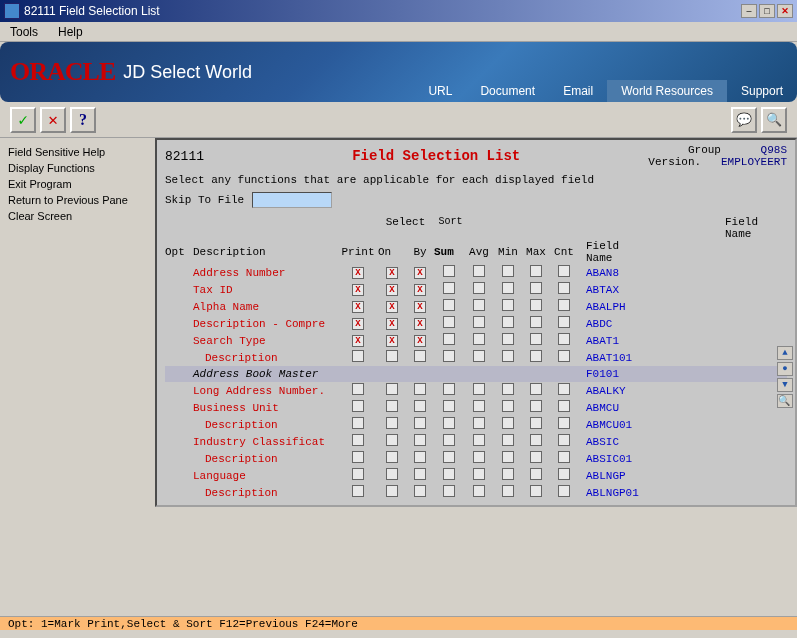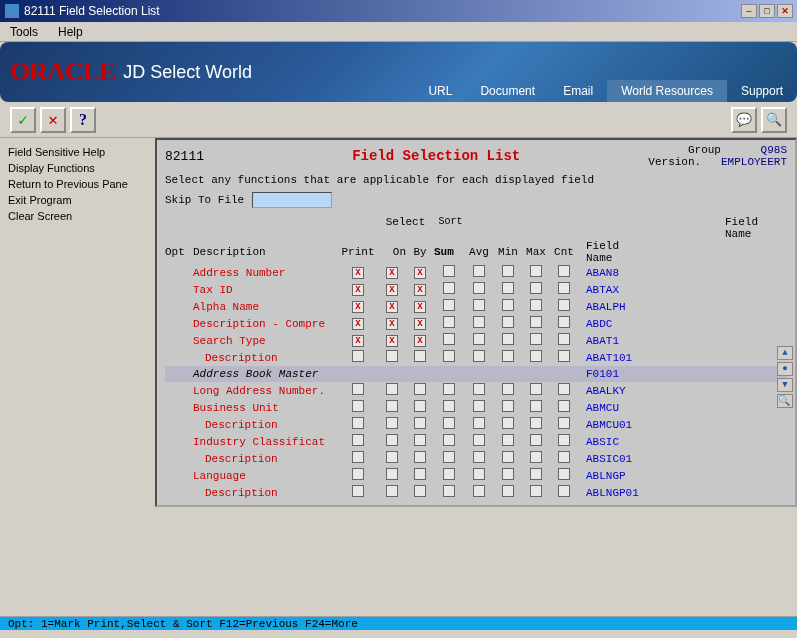--- a/index.html
+++ b/index.html
@@ -150,21 +150,21 @@
     
     .skip-row { display: flex; align-items: center; gap: 8px; margin-bottom: 8px; font-size: 11px; }
     .skip-input {
       width: 80px; height: 16px; background: #b8d8f8; border: 1px inset #a0a0a0;
       font-family: 'Courier New', monospace; font-size: 11px; padding: 0 2px;
     }
 
     
     #statusbar {
       height: 14px;
-      background: #0ea5e9;
+      background: #fdba74;
       border-top: 1px solid #a0a0a0;
       display: flex;
       align-items: center;
       padding: 0 8px;
       font-size: 11px;
       font-family: 'Courier New', monospace;
     }
 
     
     .scroll-buttons {
@@ -223,22 +223,22 @@
     <div class="toolbar-btn" style="color:#886600; font-size:13px;">💬</div>
     <div class="toolbar-btn" style="color:#333; font-size:13px;">🔍</div>
   </div>
 </div>
 
 <div id="main">
 
   <div id="sidebar">
     <div class="sidebar-item">Field Sensitive Help</div>
     <div class="sidebar-item">Display Functions</div>
+    <div class="sidebar-item">Exit Program</div>
     <div class="sidebar-item">Return to Previous Pane</div>
-    <div class="sidebar-item">Exit Program</div>
     <div class="sidebar-item">Clear Screen</div>
   </div>
 
   <div id="content-wrapper">
     <div id="content">
 
       <div class="form-header">
         <span class="form-id">82111</span>
         <span class="form-title">Field Selection List</span>
         <div class="form-meta">
@@ -270,21 +270,21 @@
           <span style="width:35px; text-align:center; font-size:10px;">Sort</span>
           <span style="flex:1;"></span>
           <span style="width:70px; text-align:left; padding-left:8px; font-size:11px;">Field
 Name</span>
         </div>
 
         <div style="display:flex; align-items:center;">
           <span style="width:28px;">Opt</span>
           <span style="width:145px;">Description</span>
           <span style="width:40px; text-align:center;">Print</span>
-          <span style="width:28px; text-align:right;">On</span>
+          <span style="width:28px; text-align:left;">On</span>
           <span style="width:28px; text-align:center;">By</span>
           <span style="width:30px; text-align:left;font-weight:bold;">Sum</span>
           <span style="width:30px; text-align:center;">Avg</span>
           <span style="width:28px; text-align:center;">Min</span>
           <span style="width:28px; text-align:center;">Max</span>
           <span style="width:28px; text-align:center;">Cnt</span>
           <span style="width:70px; text-align:left; padding-left:8px;">Field
 Name</span>
         </div>
       </div>

